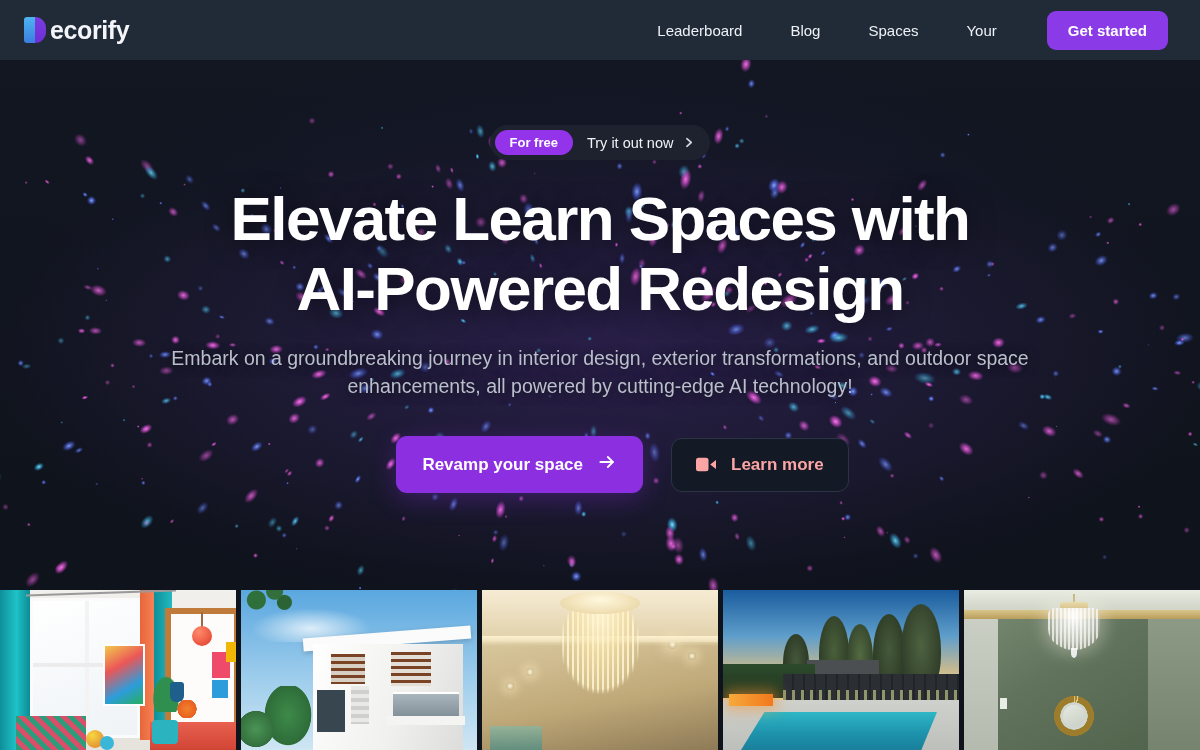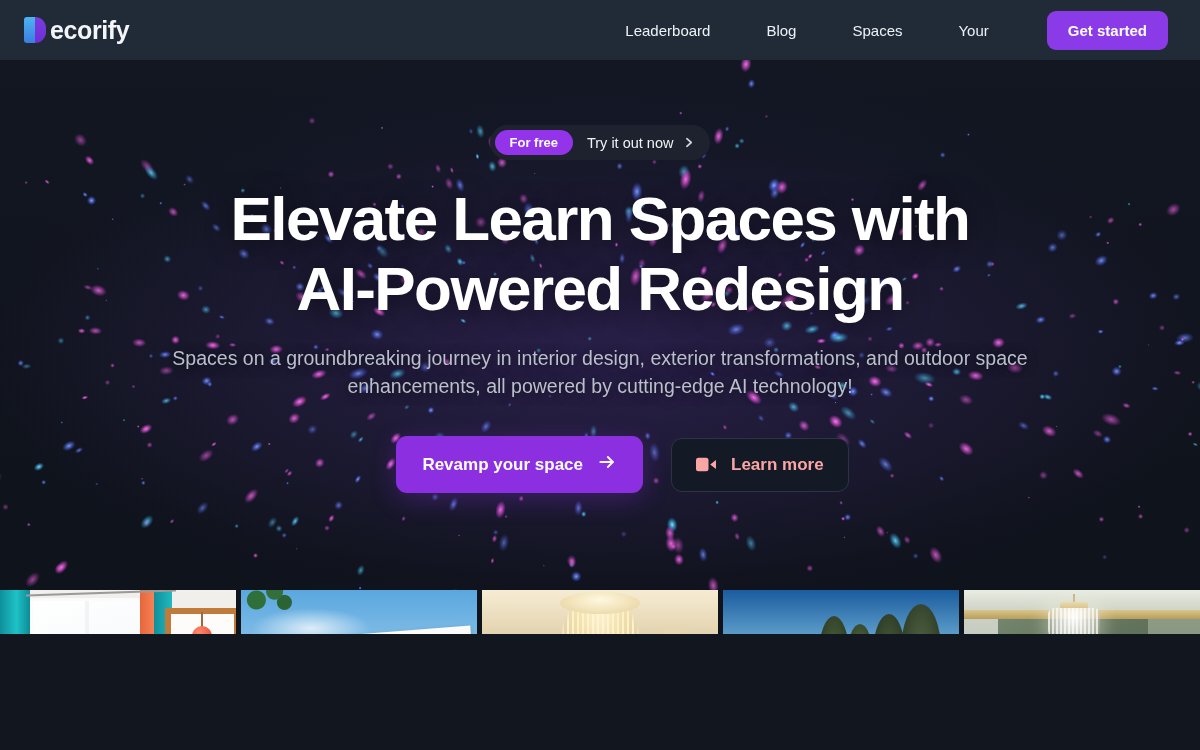--- a/index.html
+++ b/index.html
@@ -8,21 +8,21 @@
     width: 1200px;
     height: 750px;
     overflow: hidden;
     background: #11161f;
     font-family: "Liberation Sans", sans-serif;
   }
 
   .page {
     position: relative;
     width: 1200px;
-    height: 634px;
+    height: 750px;
     overflow: hidden;
     background: #11161f;
   }
 
   
   .header {
     position: relative;
     z-index: 40;
     height: 60px;
     width: 1200px;
@@ -64,21 +64,21 @@
     color: #f3f5f9;
     letter-spacing: -0.4px;
     line-height: 1;
     margin-left: 1px;
   }
 
   .nav {
     margin-left: auto;
     display: flex;
     align-items: center;
-    gap: 12px;
+    gap: 4px;
   }
   .nav-link {
     color: #eef1f6;
     font-size: 15px;
     font-weight: 500;
     text-decoration: none;
     padding: 8px 22px;
     white-space: nowrap;
     cursor: pointer;
   }
@@ -890,21 +890,21 @@
           </svg>
         </span>
       </div>
 
       <h1 class="headline">
         <span class="l1">Elevate Learn Spaces with</span>
         <span class="l2">AI-Powered Redesign</span>
       </h1>
 
       <p class="subtitle">
-        <span>Spaces on a groundbreaking journey in interior design, exterior transformations, and outdoor</span>
+        <span>Embark on a groundbreaking journey in interior design, exterior transformations, and outdoor</span>
         <span>space enhancements, all powered by cutting-edge AI technology!</span>
       </p>
 
       <div class="cta-row">
 
         <button class="btn-primary">
           <span>Revamp your space</span>
           <span>
             <svg width="20" height="20" viewBox="0 0 24 24" fill="none" stroke="currentColor" stroke-width="2.2" stroke-linecap="round" stroke-linejoin="round">
               <line x1="4" y1="12" x2="19" y2="12"></line>

